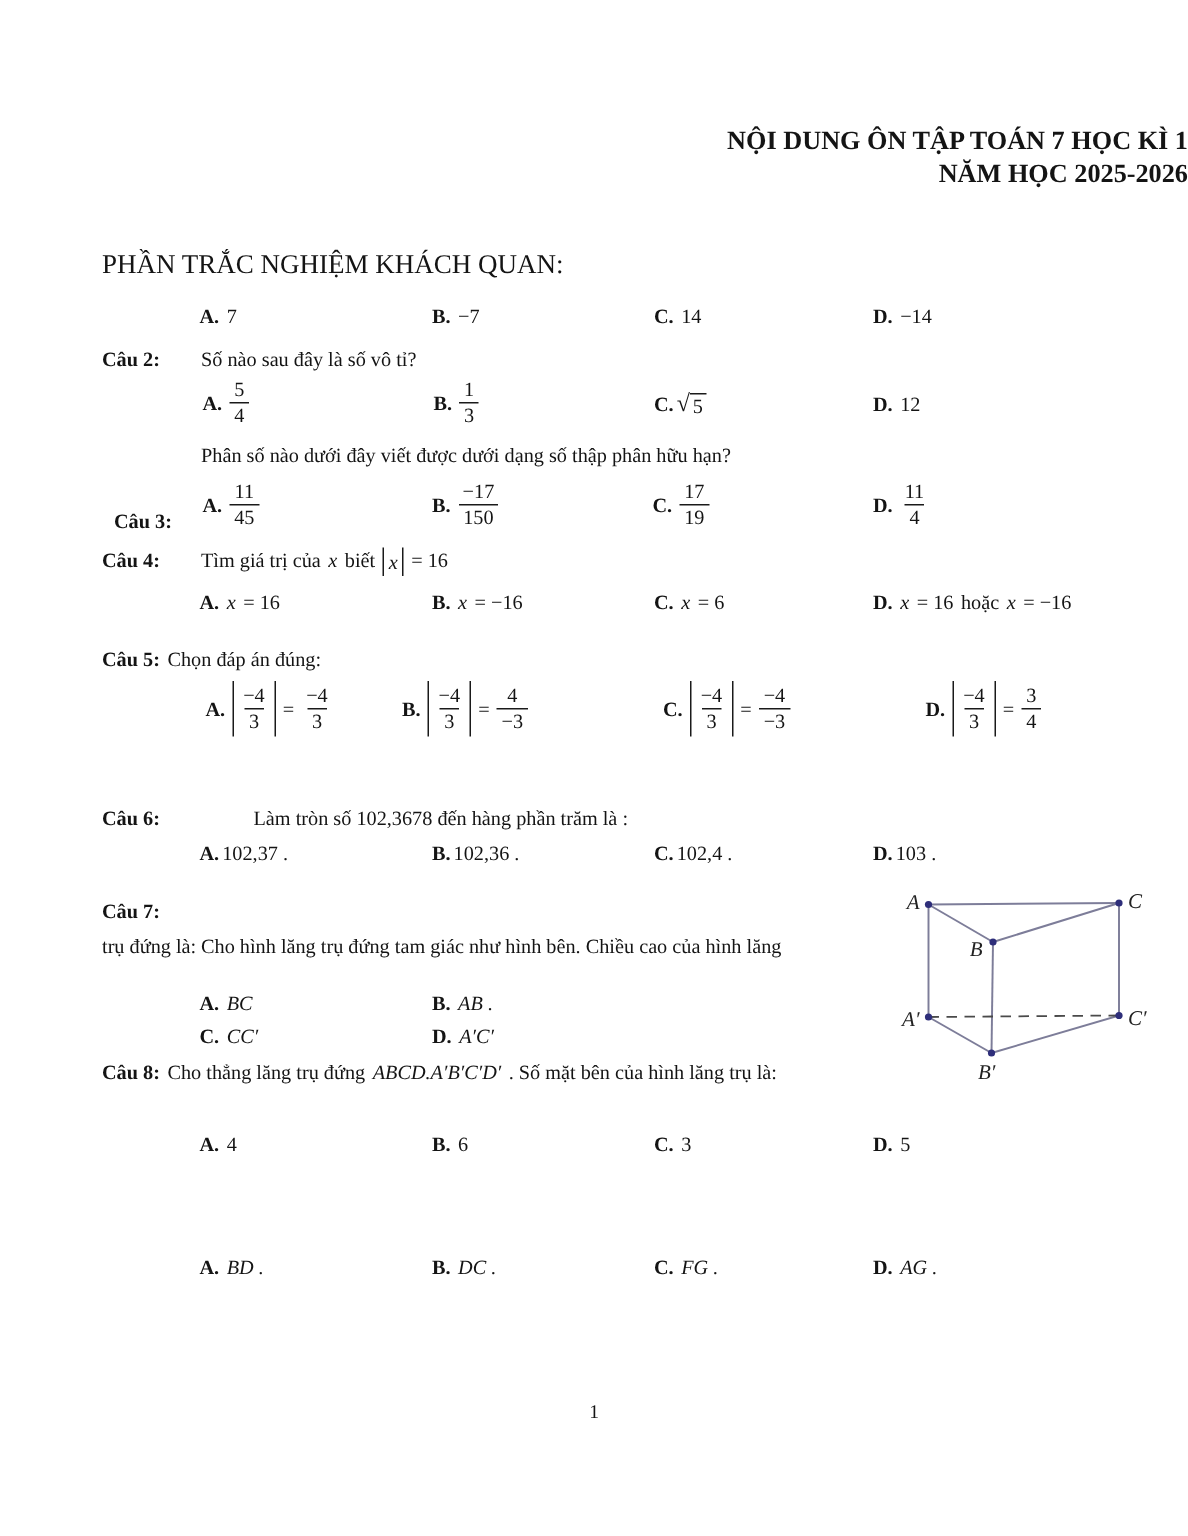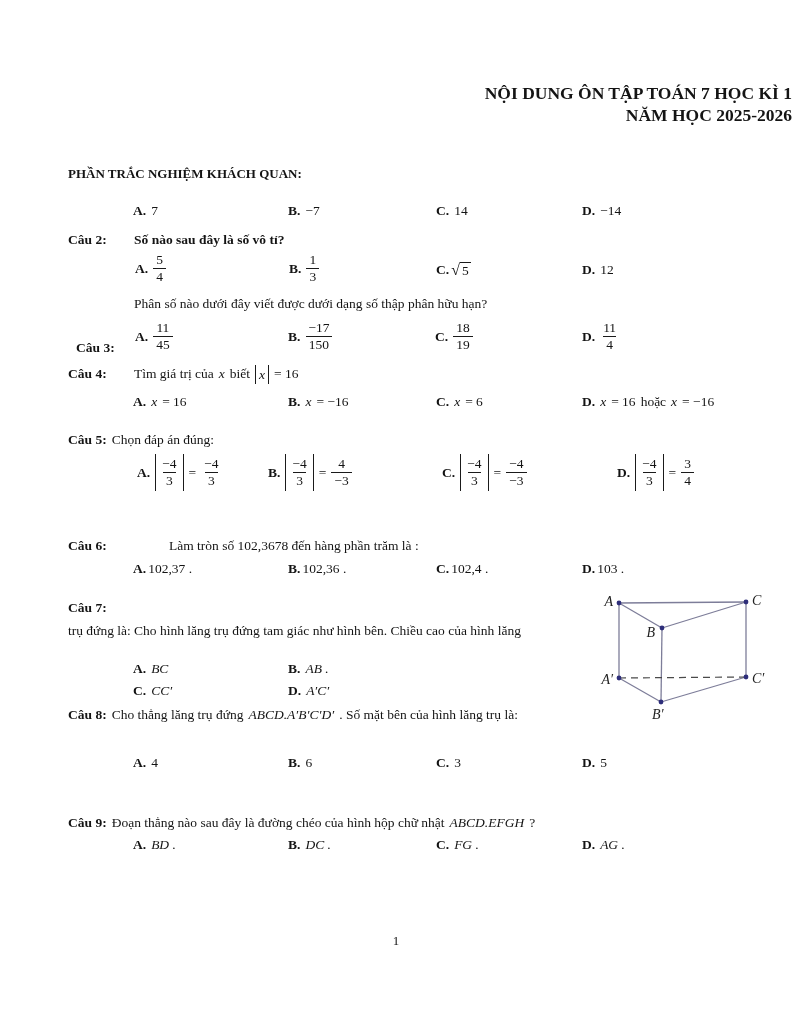--- a/index.html
+++ b/index.html
@@ -3,21 +3,21 @@
 <meta charset="utf-8">
 <style>
   html,body { margin:0; padding:0; background:#e8e8e8; }
   .page {
     position:relative; width:792px; height:1024px; margin:0 auto;
     background:#ffffff; overflow:hidden;
     font-family:"Liberation Serif", serif; font-size:13.5px; color:#141414;
   }
   .abs { position:absolute; }
   .title { width:792px; text-align:right; font-weight:bold; font-size:17.5px; line-height:22px; }
-  .section-head { font-weight:bold; font-size:13px; }
+  .section-head { font-weight:normal; font-size:18px; }
   .qrow { position:absolute; left:0; width:792px; height:18px; }
   .ql { position:absolute; font-weight:bold; white-space:nowrap; }
   .qt { position:absolute; white-space:nowrap; }
   .inline-q { position:absolute; display:flex; align-items:center; gap:5px; white-space:nowrap; }
   .opt { position:absolute; display:flex; align-items:center; gap:5px; white-space:nowrap; }
   .opt.tight { gap:2px; }
   .ol { font-weight:bold; }
   .it { font-style:italic; }
   .frac { display:inline-flex; flex-direction:column; align-items:center; line-height:16px; }
   .frac .num { padding:0 3px; }
@@ -57,21 +57,21 @@
     <span class="ol">C.</span>
     <span>14</span>
   </div>
   <div class="opt" style="left:582px; top:203px;">
     <span class="ol">D.</span>
     <span>−14</span>
   </div>
 
   <div class="qrow" style="top:232px;">
     <span class="ql" style="left:68px;">Câu 2:</span>
-    <span class="qt" style="left:134px;font-weight:bold;">Số nào sau đây là số vô tỉ?</span>
+    <span class="qt" style="left:134px;">Số nào sau đây là số vô tỉ?</span>
   </div>
   <div class="opt" style="left:135px; top:252px;">
     <span class="ol">A.</span>
     <span class="frac">
       <span class="num">5</span>
       <span class="den">4</span>
     </span>
   </div>
   <div class="opt" style="left:289px; top:252px;">
     <span class="ol">B.</span>
@@ -106,21 +106,21 @@
   <div class="opt" style="left:288px; top:320px;">
     <span class="ol">B.</span>
     <span class="frac">
       <span class="num">−17</span>
       <span class="den">150</span>
     </span>
   </div>
   <div class="opt" style="left:435px; top:320px;">
     <span class="ol">C.</span>
     <span class="frac">
-      <span class="num">18</span>
+      <span class="num">17</span>
       <span class="den">19</span>
     </span>
   </div>
   <div class="opt" style="left:582px; top:320px;">
     <span class="ol">D.</span>
     <span class="frac">
       <span class="num">11</span>
       <span class="den">4</span>
     </span>
   </div>
@@ -301,26 +301,20 @@
   </div>
   <div class="opt" style="left:436px; top:755px;">
     <span class="ol">C.</span>
     <span>3</span>
   </div>
   <div class="opt" style="left:582px; top:755px;">
     <span class="ol">D.</span>
     <span>5</span>
   </div>
 
-  <div class="inline-q" style="left:68px; top:815px;">
-    <span class="ol">Câu 9:</span>
-    <span>Đoạn thẳng nào sau đây là đường chéo của hình hộp chữ nhật</span>
-    <span class="it">ABCD.EFGH</span>
-    <span>?</span>
-  </div>
   <div class="opt" style="left:133px; top:837px;">
     <span class="ol">A.</span>
     <span class="it">BD .</span>
   </div>
   <div class="opt" style="left:288px; top:837px;">
     <span class="ol">B.</span>
     <span class="it">DC .</span>
   </div>
   <div class="opt" style="left:436px; top:837px;">
     <span class="ol">C.</span>

